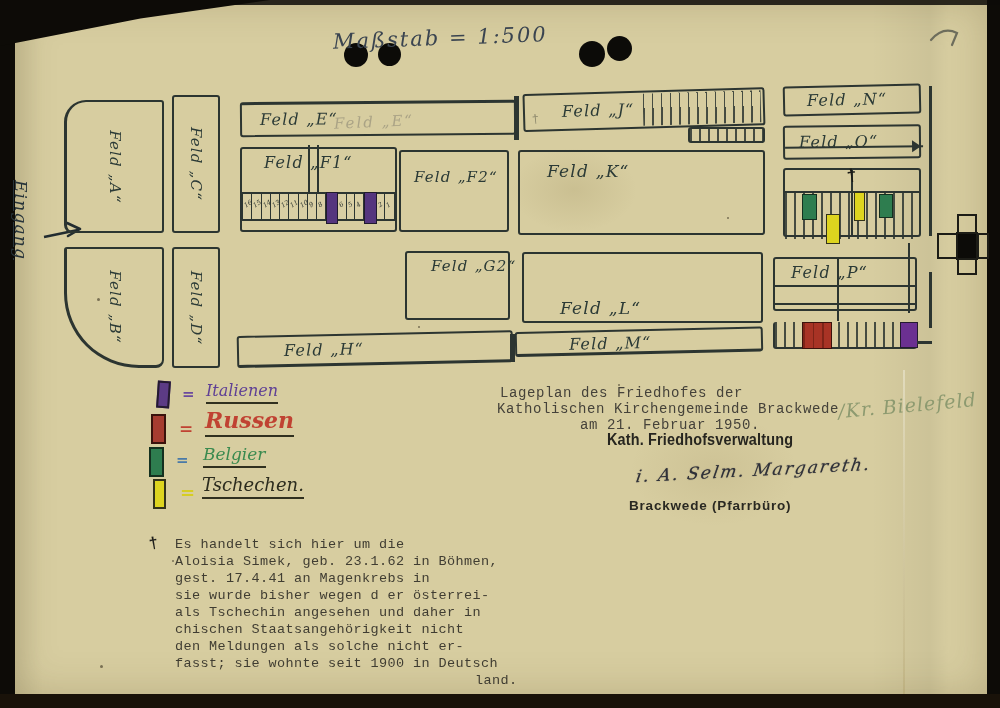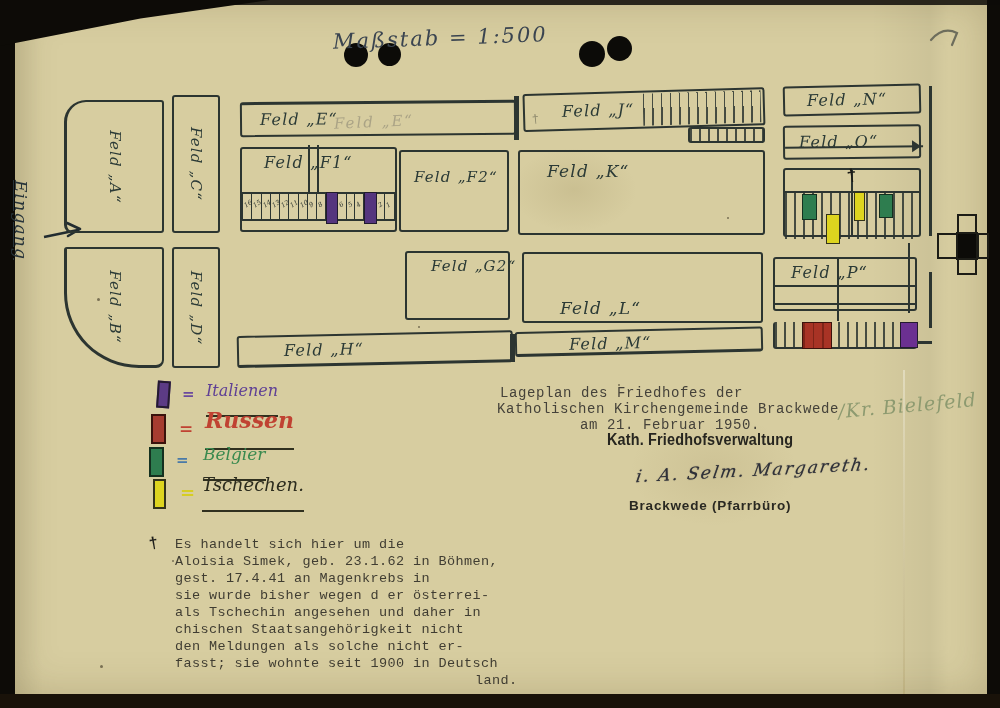--- a/index.html
+++ b/index.html
@@ -25,21 +25,21 @@
   .hatchV{background-image:repeating-linear-gradient(90deg,rgba(44,53,49,.85) 0 1.6px,transparent 1.6px 9px);}
   .line{position:absolute;background:#2c3531;}
   .gravrow{position:absolute;border:2px solid #2c3531;display:flex;box-sizing:border-box;background:rgba(255,255,245,.06);}
   .gc{width:9.3px;border-right:1.2px solid #2c3531;box-sizing:border-box;position:relative;}
   .gc b{display:block;font-family:"DejaVu Serif",serif;font-style:italic;font-weight:normal;
         font-size:6.5px;color:#2b332f;transform:rotate(-33deg);margin:6px 0 0 1px;}
   .gc.pur{width:13px;background:#55357e;border:1.6px solid #211a2e;height:32px;margin-top:-2px;}
   .mono{font-family:"Liberation Mono","DejaVu Sans Mono",monospace;color:#45423a;}
   .swatch{position:absolute;box-sizing:border-box;}
   .legtxt{position:absolute;font-family:"DejaVu Serif",serif;font-style:italic;white-space:nowrap;
-          border-bottom:2px solid #30301f;padding-bottom:15px;}
+          border-bottom:2px solid #30301f;padding-bottom:2px;}
   .eq{position:absolute;font-weight:bold;font-family:"DejaVu Serif",serif;}
   .speck{position:absolute;border-radius:50%;background:rgba(45,38,22,.55);}
   .crossbit{position:absolute;border:2.5px solid #1c1c16;box-sizing:border-box;background:transparent;}
 </style>
 </head>
 <body>
 
 <div class="scene">
 
   <div class="paper"></div>

